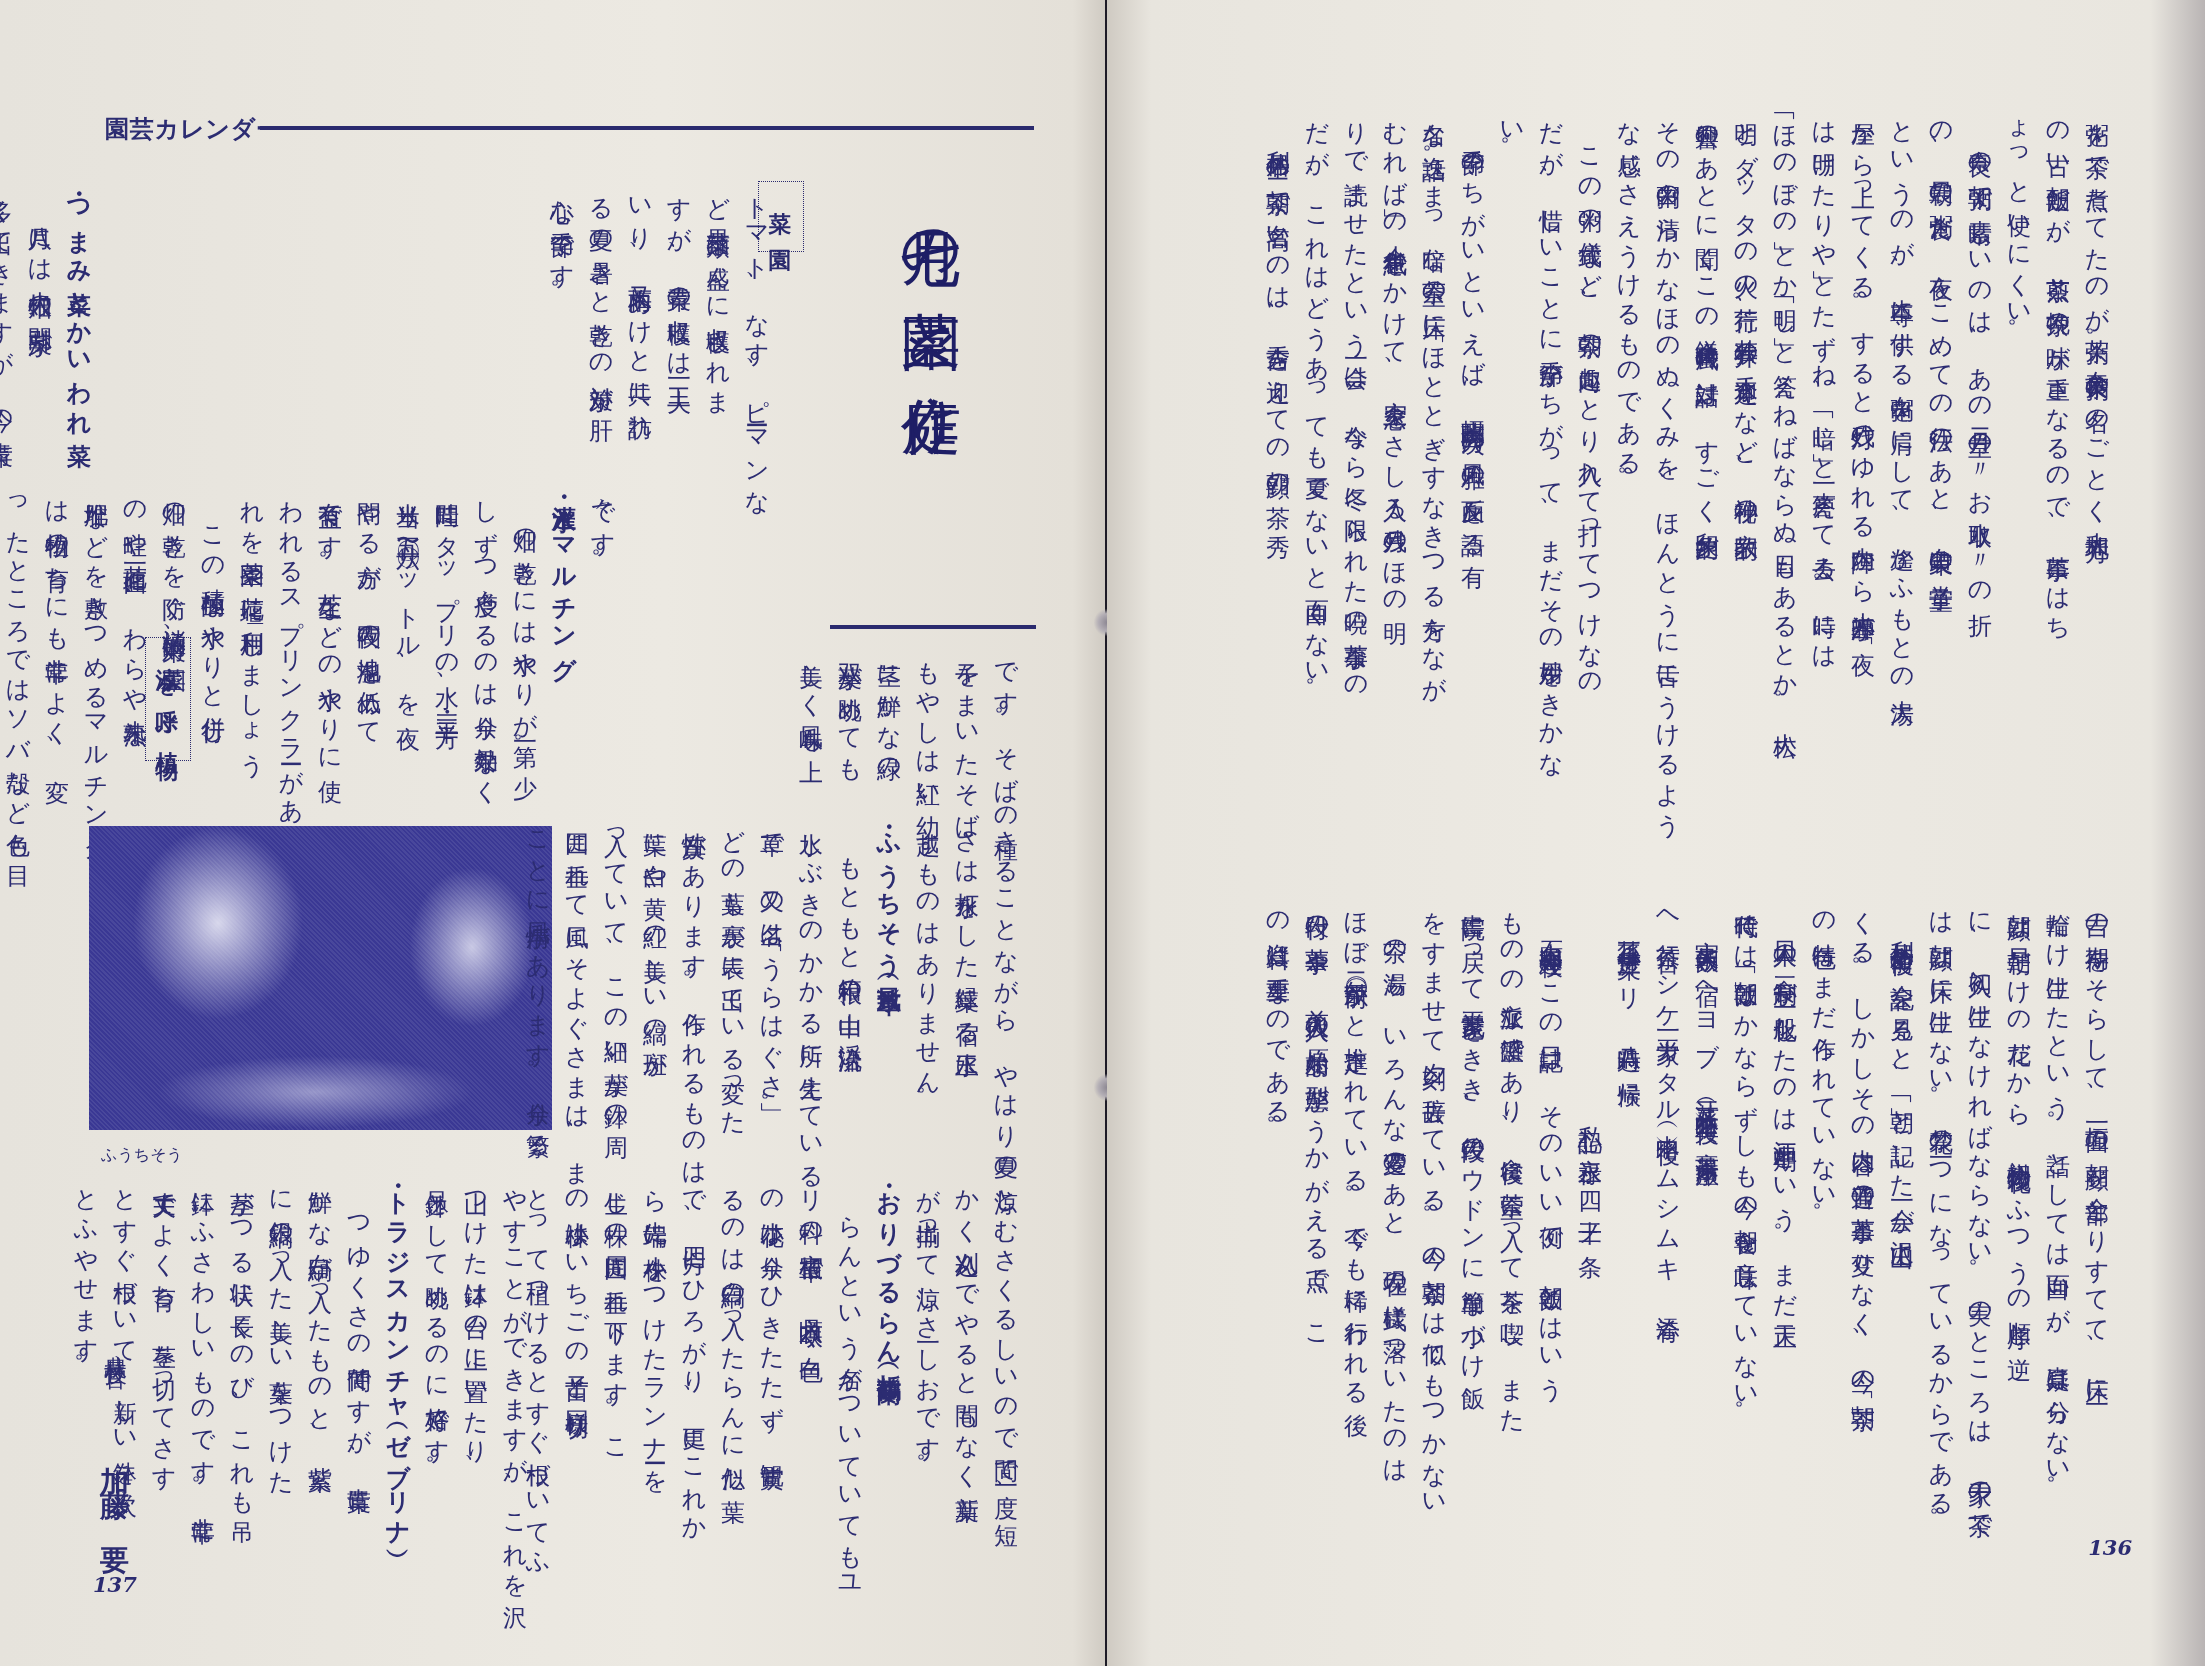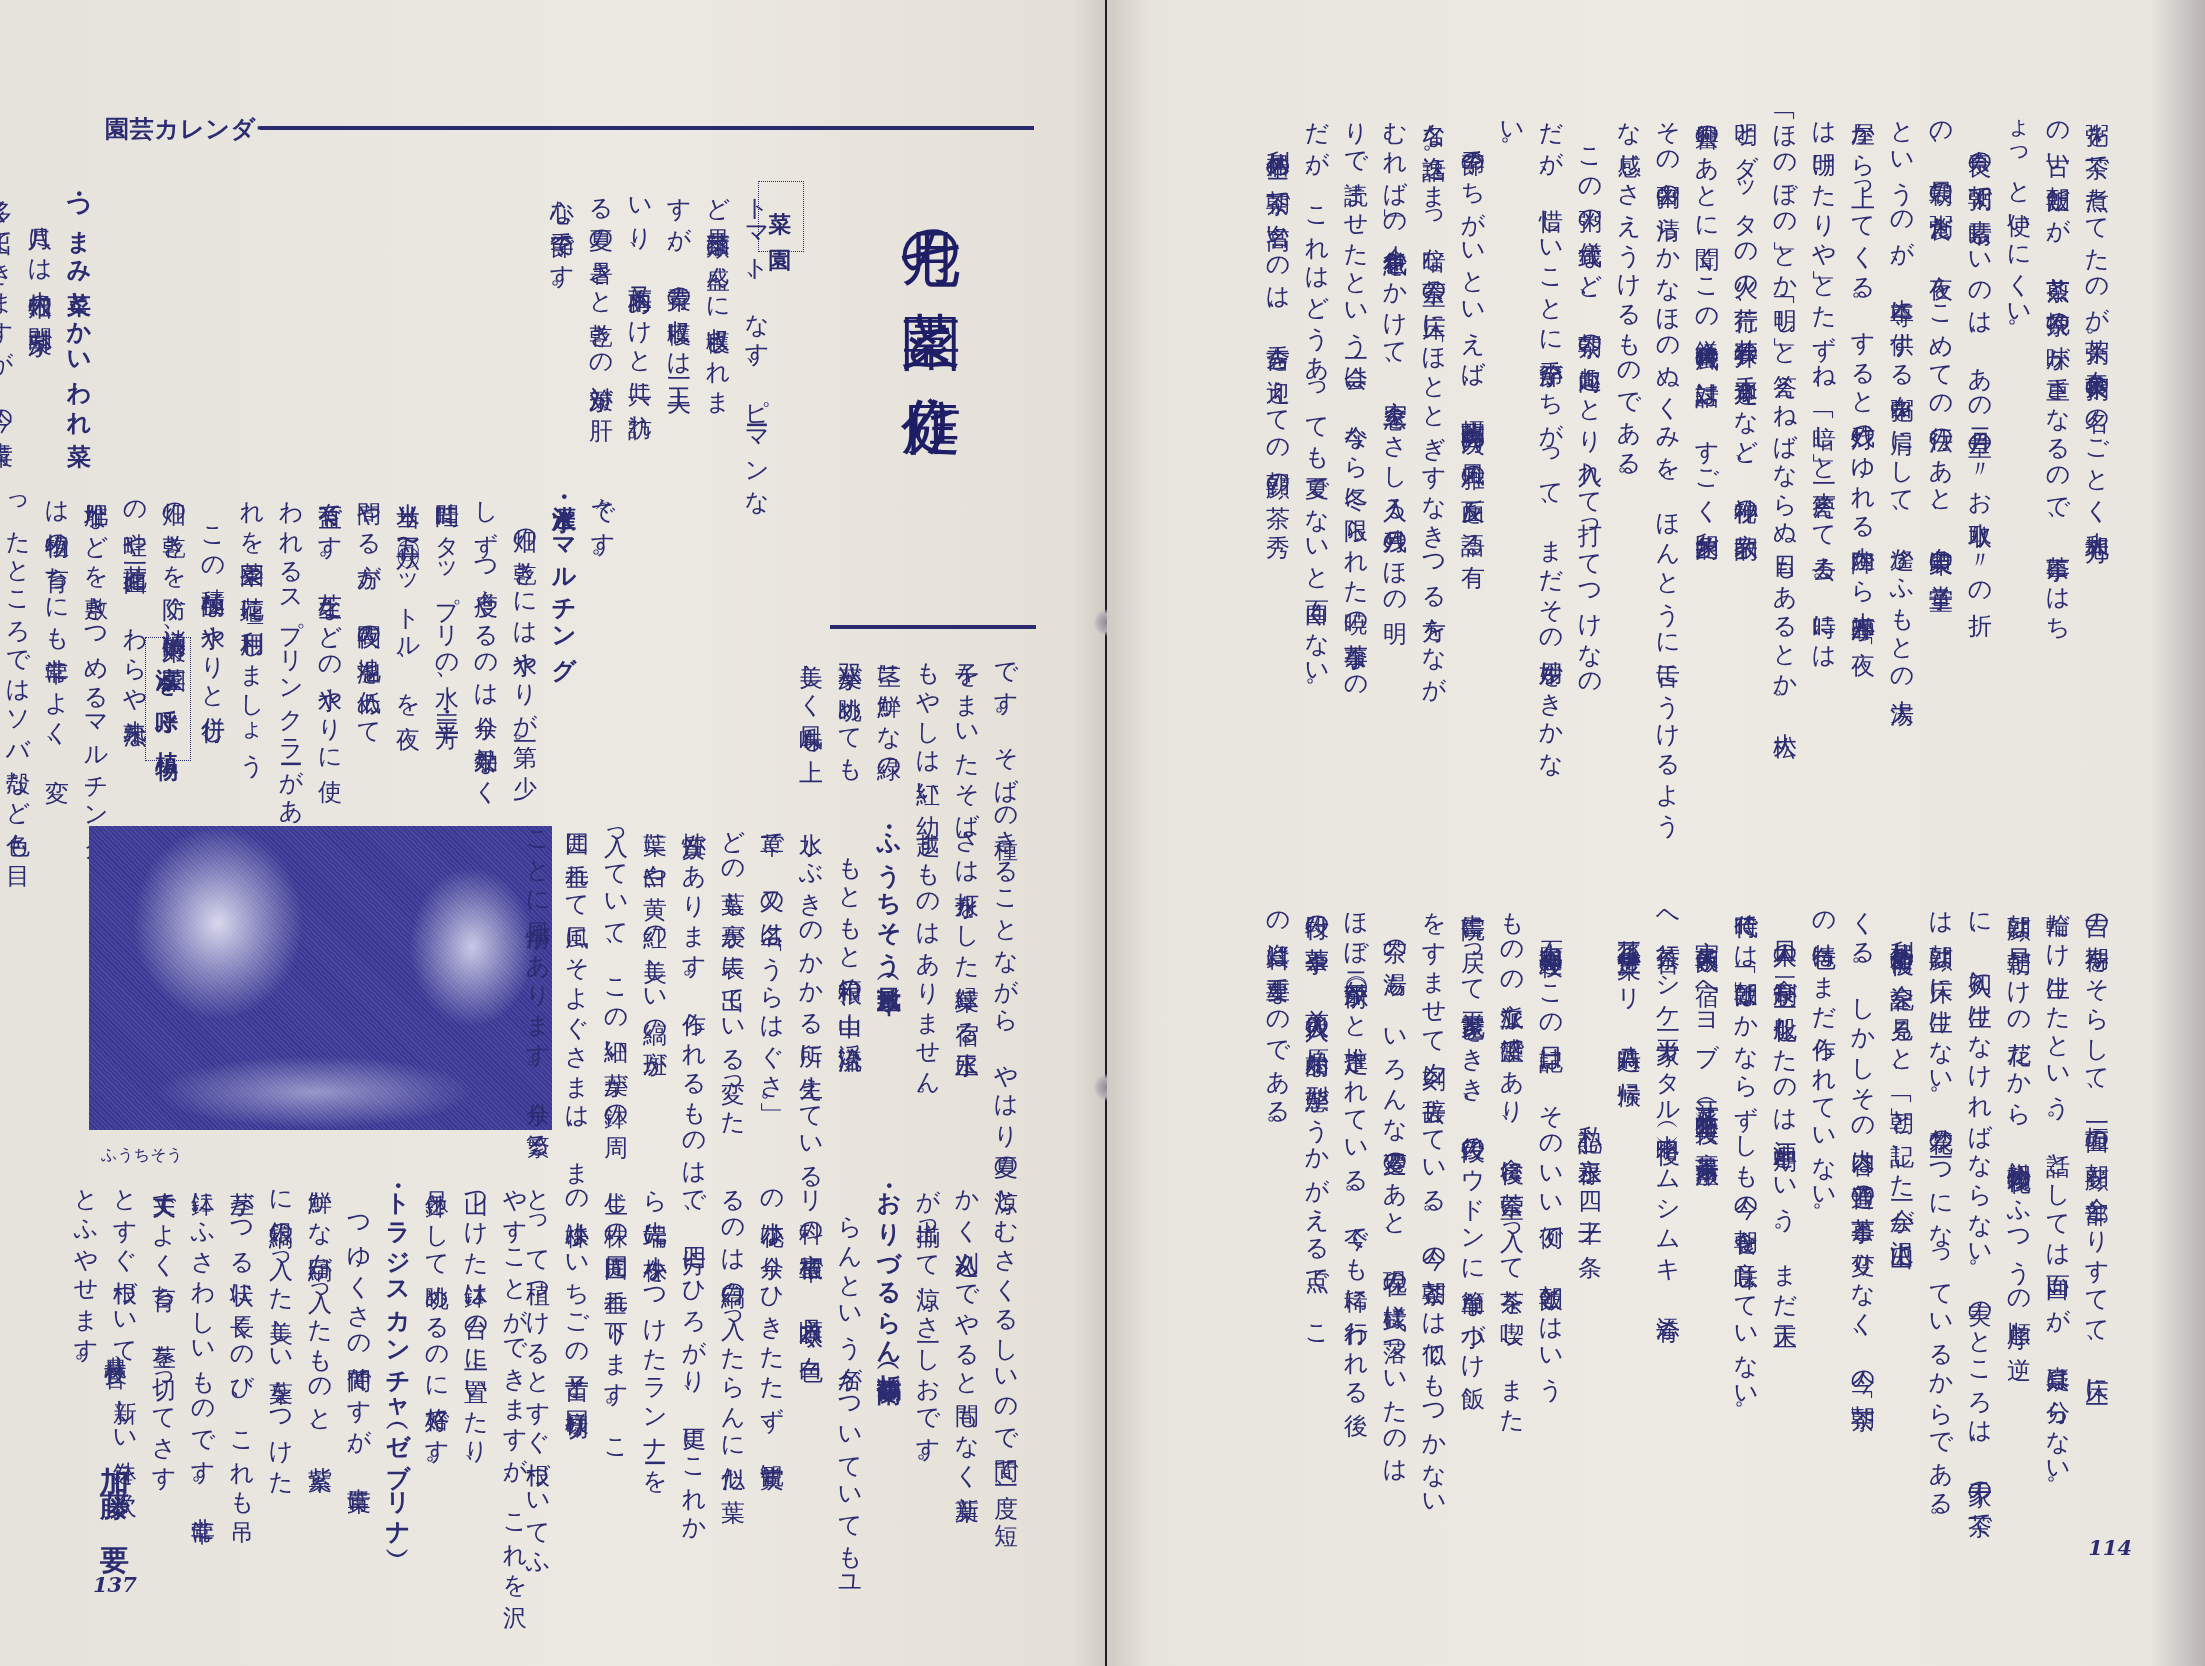--- a/index.html
+++ b/index.html
@@ -90,15 +90,15 @@
   <div class="pageno" style="left:93px; top:1572px;">137</div>
 </div>
 
 <div class="gutter-line"></div>
 <div class="staple" style="top:609px;"></div>
 <div class="staple" style="top:1074px;"></div>
 
 <div id="page-right" class="page">
   <div class="vtext" id="rp-upper" style="right:89px; top:105px; height:709px;"><span style="display: block;">粥を茶で煮たてたのが茶粥。奈良茶粥の名のごとく大和地方</span><span style="display: block;">の古い朝飯だが、煎茶と挽茶の味が重さなるので、茶事にはち</span><span style="display: block;">ょっと使いにくい。</span><span style="display: block;">　奈良の朝粥で素晴しいのは、あの二月堂の〃お水取り〃の折</span><span style="display: block;">の、晨朝の粥食だ。夜をこめての行法のあと、白装束の堂童子</span><span style="display: block;">というのが、本尊に供する白粥を肩にして、遙かふもとの大湯</span><span style="display: block;">屋から上ってくる。すると残灯のゆれる内陣から大導師が「夜</span><span style="display: block;">は明けたりや」とたずね、「暗し」と一声答えて去る。時には</span><span style="display: block;">「ほのぼの」とか「明し」と答えねばならぬ日もあるとか。大松</span><span style="display: block;">明とダッタの火の荒行、若狭井の香水迎えなど、神秘の宗教的</span><span style="display: block;">興奮のあとに聞くこの鎌倉時代風の対話は、すごく印象的だ。</span><span style="display: block;">その白粥の清らかなほのぬくみを、ほんとうに舌にうけるよう</span><span style="display: block;">な感じさえうけるものである。</span><span style="display: block;">　この粥の儀式など、朝茶の趣向にとり入れて打ってつけなの</span><span style="display: block;">だが、惜しいことに季節がちがって、まだその妙用をきかな</span><span style="display: block;">い。</span><span style="display: block;">　季節のちがいといえば、摂政関白秀次の風雅の反面を語る有</span><span style="display: block;">名な逸話。まっ暗な茶室の床に「ほととぎすなきつる方をなが</span><span style="display: block;">むれば」の小倉色紙をかけて、突上窓をさし入る残月のほの明</span><span style="display: block;">りで読ませたという一会は、今なら冬に限られた暁の茶事なの</span><span style="display: block;">だが、これはどうあっても夏でないと面白くない。</span><span style="display: block;">　利休居士の朝茶で名高いのは、秀吉を迎えての朝顔の茶。秀</span></div>
   <div class="vtext" id="rp-lower" style="right:89px; top:895px; height:661px;"><span style="display: block;">吉の期待をそらして、垣一面の朝顔を全部とりすてて、床に一</span><span style="display: block;">輪だけ生けたという。話としては面白いが、真疑は分らない。</span><span style="display: block;">朝顔は早朝だけの花だから、初掛物後花のふつうの順序と逆</span><span style="display: block;">に、初入に生けなければならない。実のところは、千家の茶で</span><span style="display: block;">は朝顔は床に生けない。禁花の一つになっているからである。</span><span style="display: block;">　利休居士前後の会記を見ると、「朝」と記した一会が沢山出て</span><span style="display: block;">くる。しかしその内容は普通の茶事と変りなく、今の「朝茶」</span><span style="display: block;">の特色はまだ作られていない。</span><span style="display: block;">　日本人の三食制が一般化したのは江戸中期という。まだ天正</span><span style="display: block;">時代では「朝飯」はかならずしも今の朝食を意味していない。</span><span style="display: block;">　宮大夫朝飯ニ宿ヘヨブ　汁三菜八（中略）其後ニ裏茶湯座敷</span><span style="display: block;">ヘ行茶呑　シケ一平家カタル（中略）後　ムシムキ　添肴</span><span style="display: block;">　其後小付一汁三菜アリ　八時過ニ帰候</span><span style="display: block;">　　　　　　　　私心記　永禄三、四、十三ノ条</span><span style="display: block;">　石山本願寺連枝のこの日記は、そのいい例で、朝飯とはいう</span><span style="display: block;">ものの立派な盛饌であり、食後に茶室に入って茶を喫し、また</span><span style="display: block;">書院に戻って平家琵琶をきき、後段のウドンに簡単な小づけ飯</span><span style="display: block;">をすませて夕刻に辞去している。今の朝茶とは似てもつかない</span><span style="display: block;">　茶の湯も、いろんな変遷のあと、現在の様式に落ついたのは</span><span style="display: block;">ほぼ二〇〇年以前かと推定されている。今でも稀に行われる後</span><span style="display: block;">段付の茶事や、前入後入の原始的な型態がうかがえる点で、こ</span><span style="display: block;">の資料は重要なのである。</span></div>
-  <div class="pageno" style="right:73px; top:1535px;">114</div>
+  <div class="pageno" style="right:73px; top:1535px;">136</div>
 </div>
 
 
 </body></html>

